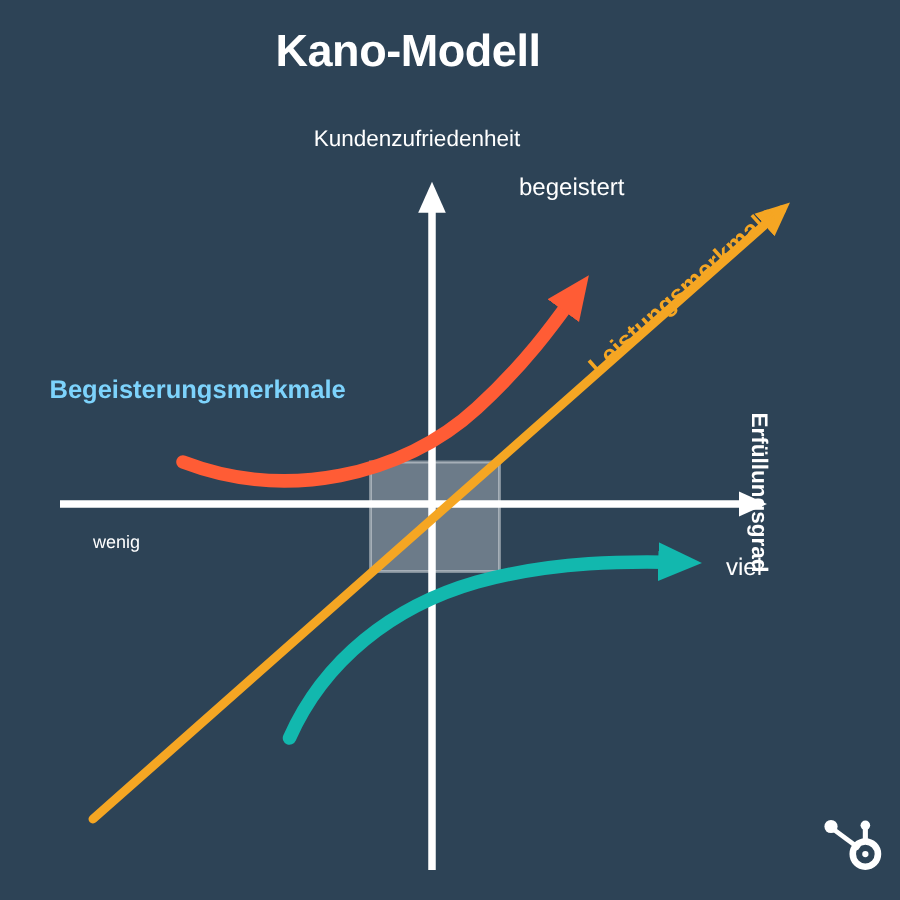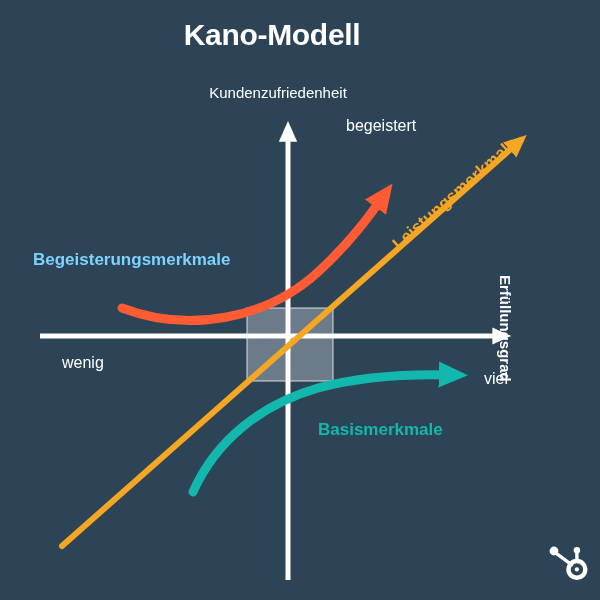--- a/index.html
+++ b/index.html
@@ -56,21 +56,21 @@
     margin-left: 44px;
   }
   #y-bottom-label {
     left: 302px;
     top: 549px;
     font-size: 16px;
   }
   #x-left-label {
     left: 62px;
     top: 355px;
-    font-size: 16px;
+    font-size: 12px;
   }
   #x-right-label {
     left: 484px;
     top: 371px;
     font-size: 16px;
   }
   #x-axis-title {
     left: 497px;
     top: 275px;
     width: 120px;
@@ -158,21 +158,20 @@
   <div class="lbl" id="x-left-label">wenig</div>
 
   <div class="lbl" id="x-right-label">viel</div>
 
   <div class="lbl" id="x-axis-title">Erfüllungsgrad</div>
 
   <div class="lbl" id="label-begeisterung">Begeisterungsmerkmale</div>
 
   <div class="lbl" id="label-leistung">Leistungsmerkmale</div>
 
-  <div class="lbl" id="label-basis">Basismerkmale</div>
 
   <svg id="hubspot-logo" viewBox="0 0 44 44">
     <circle cx="9" cy="11" r="4.4" fill="#ffffff"></circle>
     <rect x="30.2" y="9.4" width="3.4" height="10" fill="#ffffff"></rect>
     <circle cx="31.9" cy="10.2" r="3.2" fill="#ffffff"></circle>
     <line x1="11.6" y1="13.6" x2="27.8" y2="25.6" stroke="#ffffff" stroke-width="3.2"></line>
     <circle cx="31.9" cy="29.4" r="8.4" fill="none" stroke="#ffffff" stroke-width="4.4"></circle>
     <circle cx="31.9" cy="29.4" r="2.1" fill="#ffffff"></circle>
   </svg>
 

